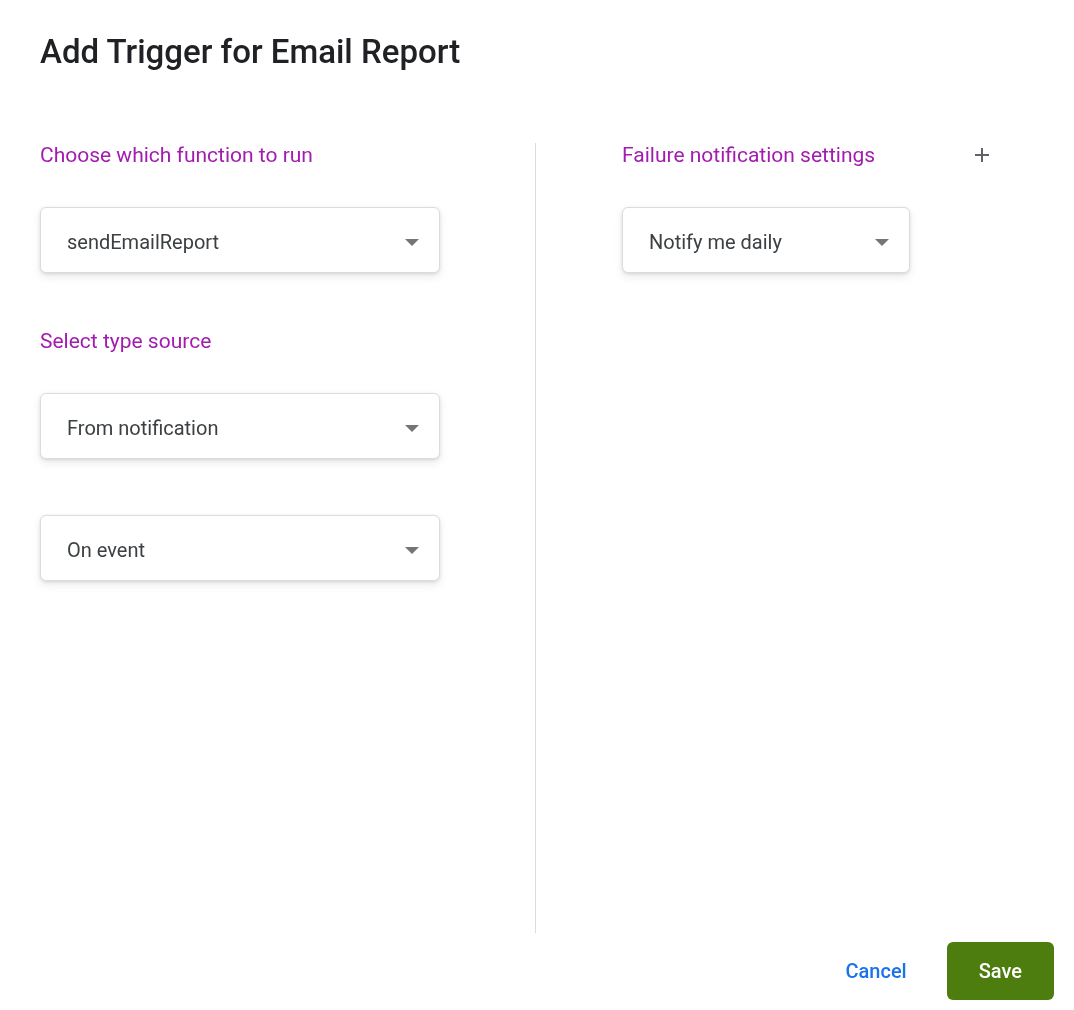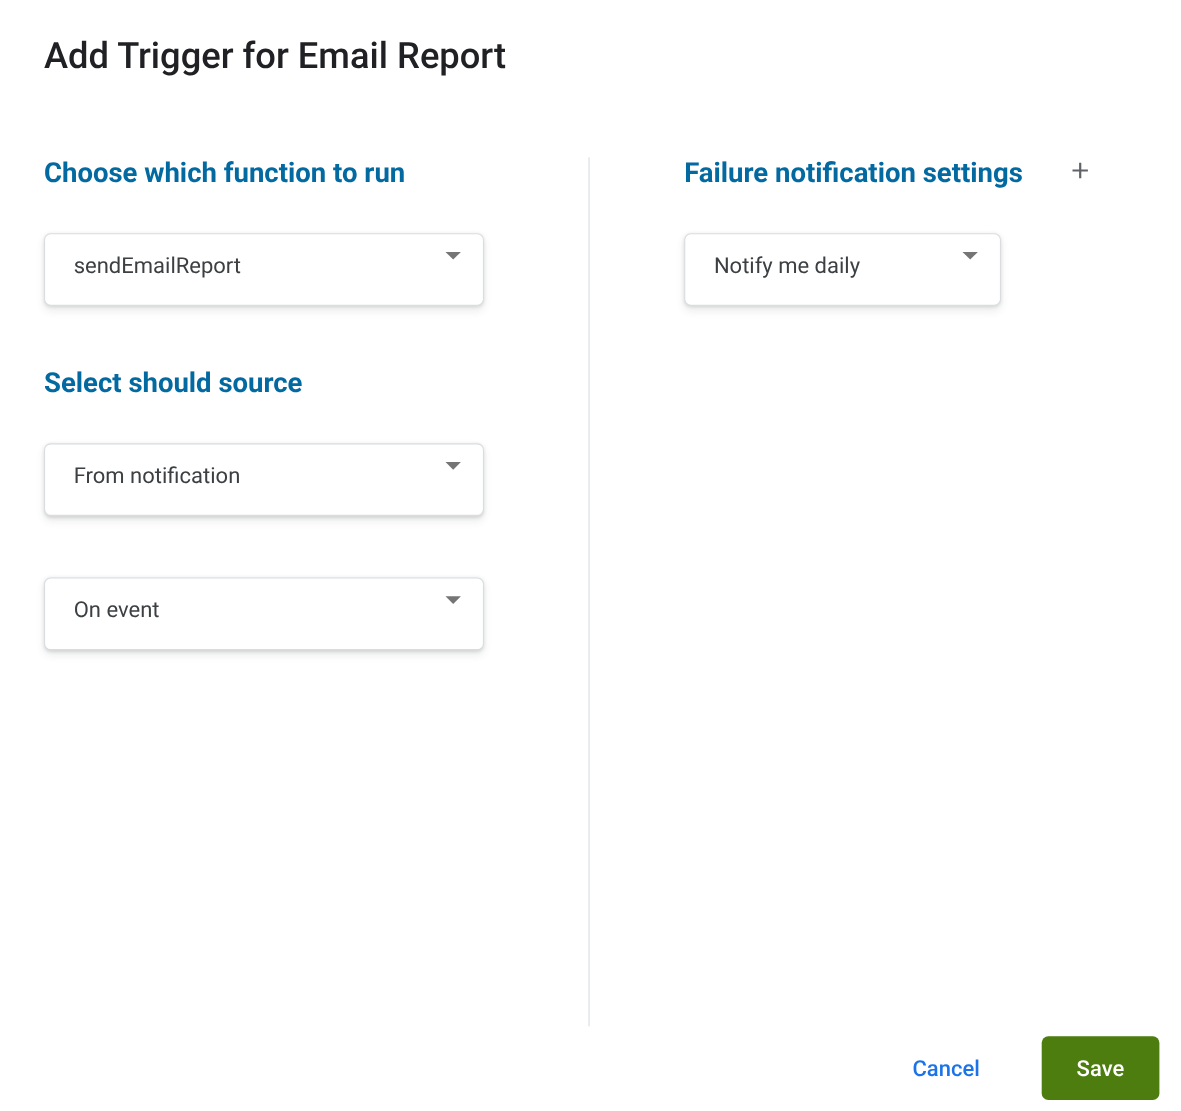--- a/index.html
+++ b/index.html
@@ -39,25 +39,24 @@
     }
     .right-col {
       flex: 1;
       padding-left: 86px;
       padding-right: 40px;
     }
     .field-group {
       margin-bottom: 56px;
     }
     .field-label {
-      font-size: 25px;
-      color: #0369a1;
+      font-size: 21px;
+      color: #a21caf;
       margin-bottom: 40px;
       display: block;
-      font-weight: bold;
     }
     .right-header {
       display: flex;
       align-items: flex-start;
       justify-content: space-between;
       margin-bottom: 40px;
     }
     .right-header .field-label {
       margin-bottom: 0;
     }
@@ -75,42 +74,43 @@
       height: 24px;
     }
     .select-box {
       width: 400px;
       height: 66px;
       background: #fff;
       border: 1px solid #dadce0;
       border-radius: 6px;
       box-shadow: 0 1px 3px rgba(60,64,67,0.15), 0 4px 8px rgba(60,64,67,0.1);
       display: flex;
+      align-items: center;
       justify-content: space-between;
-      padding: 16px 20px 0 26px;
+      padding: 4px 20px 0 26px;
       cursor: pointer;
       font-size: 20px;
       color: #3c4043;
     }
     .right-col .select-box {
       width: 288px;
     }
     .chevron-down {
       width: 0;
       height: 0;
       border-left: 7px solid transparent;
       border-right: 7px solid transparent;
       border-top: 7px solid #757575;
     }
     .footer {
       position: absolute;
       bottom: 10px;
       right: 20px;
       display: flex;
-      gap: 40px;
+      gap: 24px;
     }
     .cancel-btn {
       background: none;
       border: none;
       color: #1a73e8;
       font-size: 20px;
       font-weight: 500;
       cursor: pointer;
       padding: 12px 16px;
       font-family: inherit;
@@ -140,21 +140,21 @@
       <div class="field-group">
         <span class="field-label">Choose which function to run</span>
         <div class="select-box">
           <span>sendEmailReport</span>
           <span class="chevron-down"></span>
         </div>
       </div>
 
 
       <div class="field-group">
-        <span class="field-label">Select should source</span>
+        <span class="field-label">Select type source</span>
         <div class="select-box">
           <span>From notification</span>
           <span class="chevron-down"></span>
         </div>
       </div>
 
       <div class="field-group">
         <div class="select-box">
           <span>On event</span>
           <span class="chevron-down"></span>

